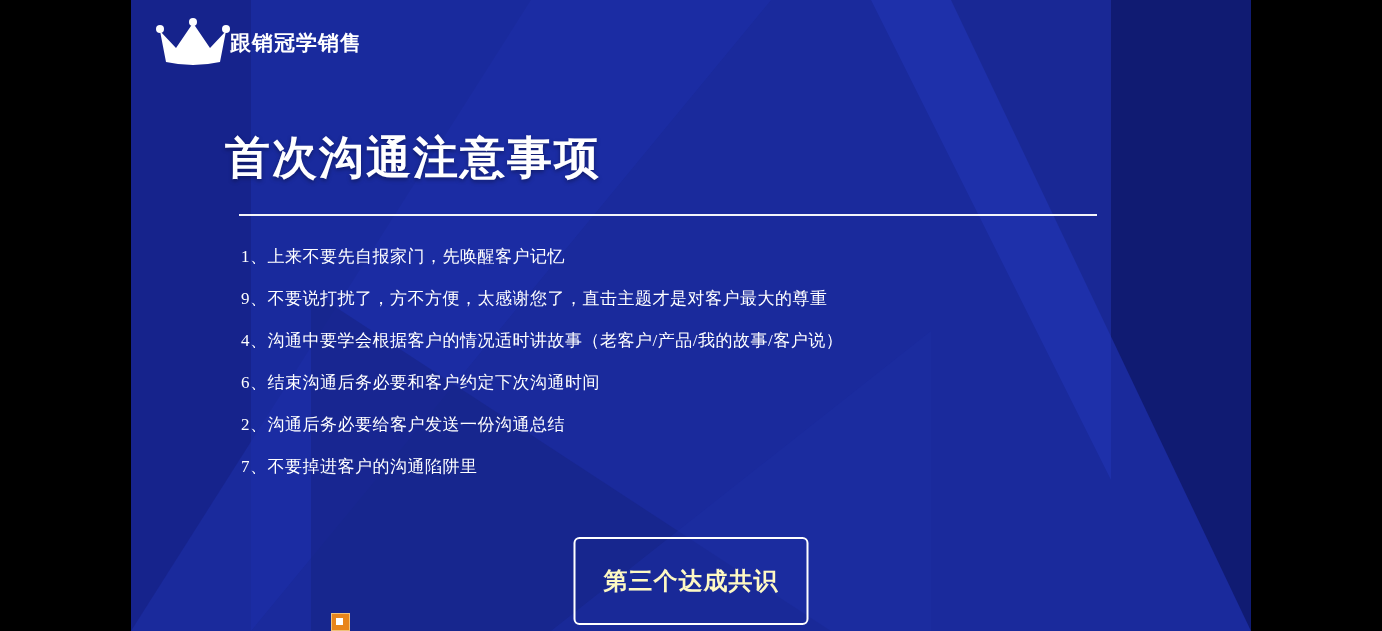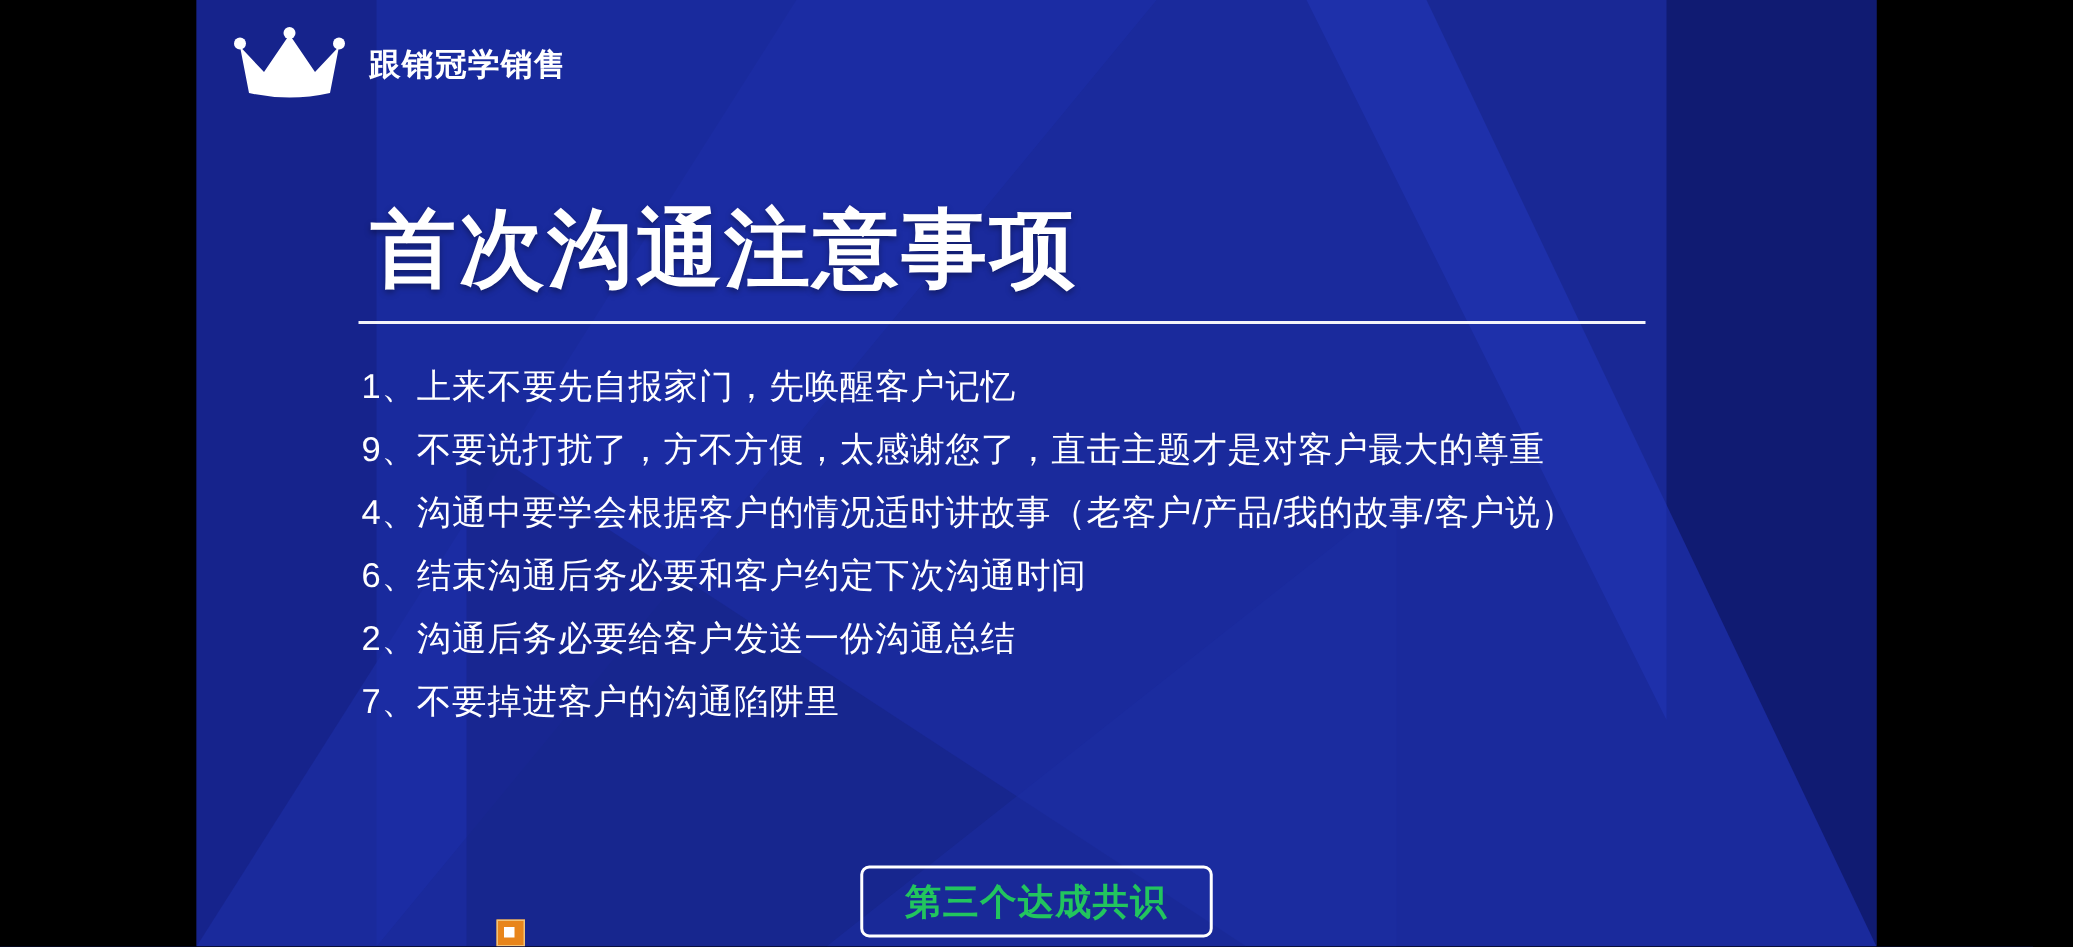--- a/index.html
+++ b/index.html
@@ -82,40 +82,40 @@
     z-index: 5;
     width: 100%;
     height: 100%;
   }
   .brand {
     position: absolute;
     left: 25px;
     top: 18px;
     display: flex;
     align-items: center;
-    gap: 16px;
+    gap: 0;
   }
   .crown-icon {
     display: block;
     width: 74px;
     height: 50px;
   }
   .brand-name {
     color: #ffffff;
     font-size: 21px;
     font-weight: bold;
     letter-spacing: 1px;
     white-space: nowrap;
   }
   .slide-title {
     position: absolute;
-    left: 116px;
+    left: 94px;
     top: 128px;
     color: #ffffff;
-    font-size: 57px;
+    font-size: 45px;
     font-weight: bold;
     letter-spacing: 2px;
     text-shadow: 0 2px 4px rgba(0,0,0,0.35);
   }
   .divider {
     position: absolute;
     left: 108px;
     top: 214px;
     width: 858px;
     height: 2px;
@@ -123,34 +123,35 @@
     opacity: 0.95;
   }
   .points {
     position: absolute;
     left: 110px;
     top: 236px;
     width: 960px;
   }
   .point {
     color: #ffffff;
-    font-size: 23px;
+    font-size: 17px;
     line-height: 42px;
     letter-spacing: 0.5px;
     white-space: nowrap;
+    font-family: Liberation Serif, serif;
   }
   .cta {
     position: absolute;
     left: 50%;
     transform: translateX(-50%);
     bottom: 6px;
-    padding: 6px 28px;
+    padding: 26px 28px;
     border: 2px solid #ffffff;
     border-radius: 6px;
-    color: #22c55e;
+    color: #fef9c3;
     font-size: 24px;
     font-weight: bold;
     letter-spacing: 1px;
     background: transparent;
   }
   .corner-badge {
     position: absolute;
     left: 200px;
     bottom: 0px;
     width: 17px;

